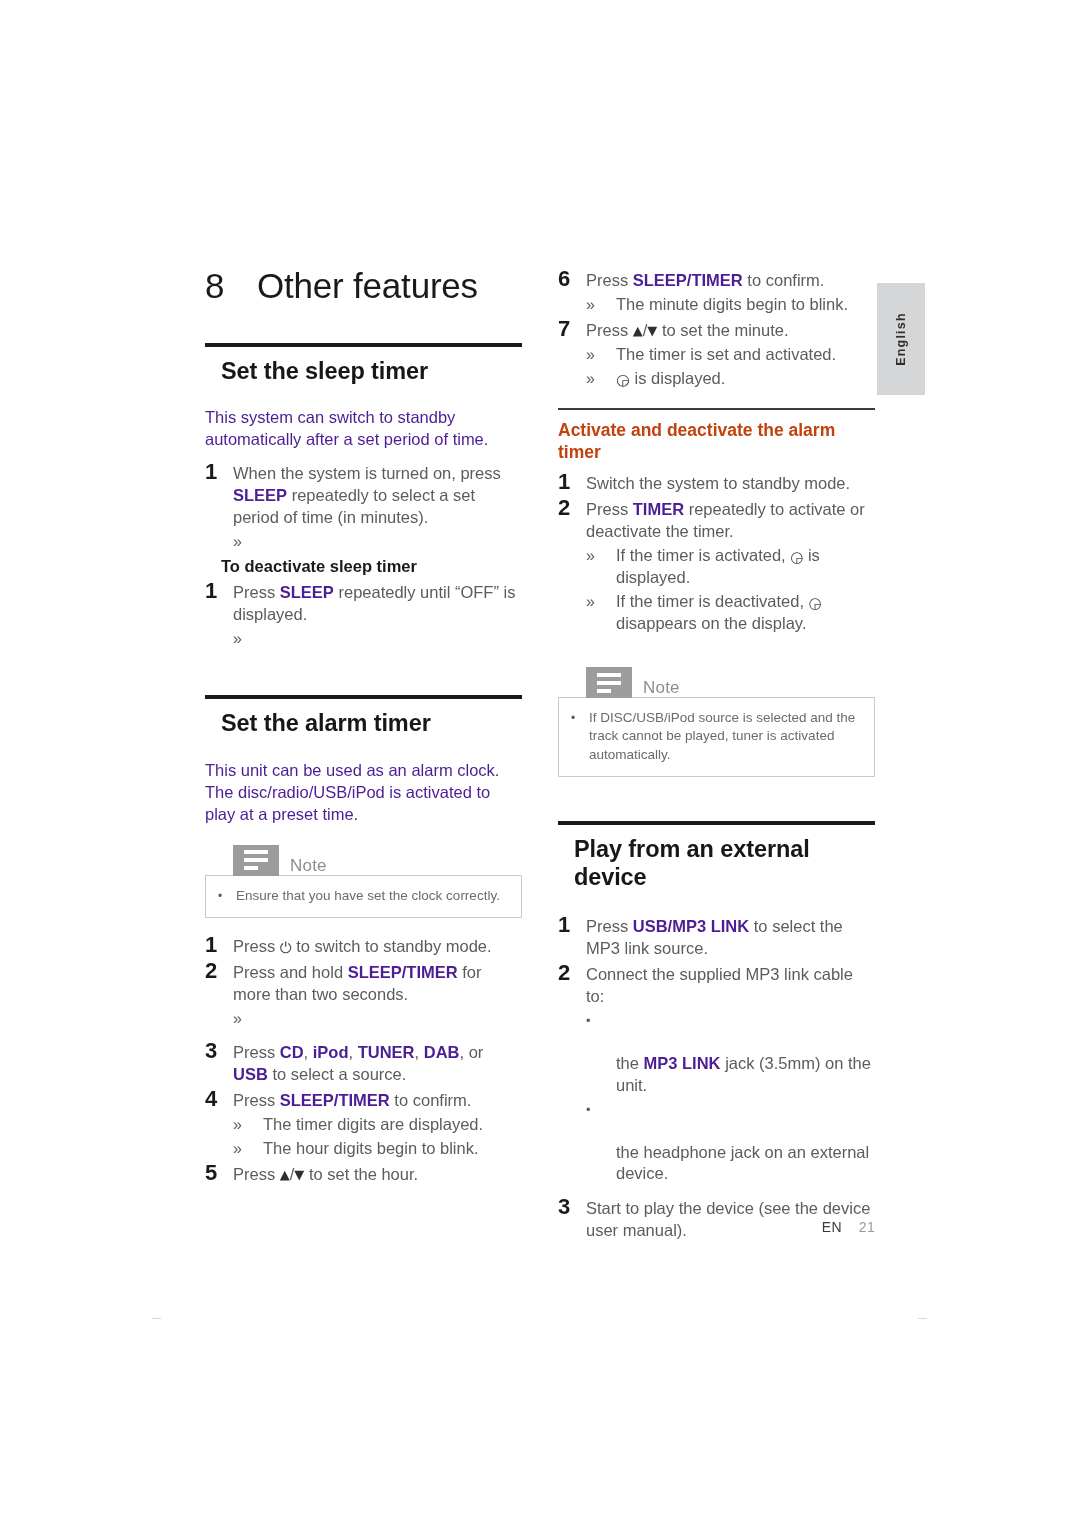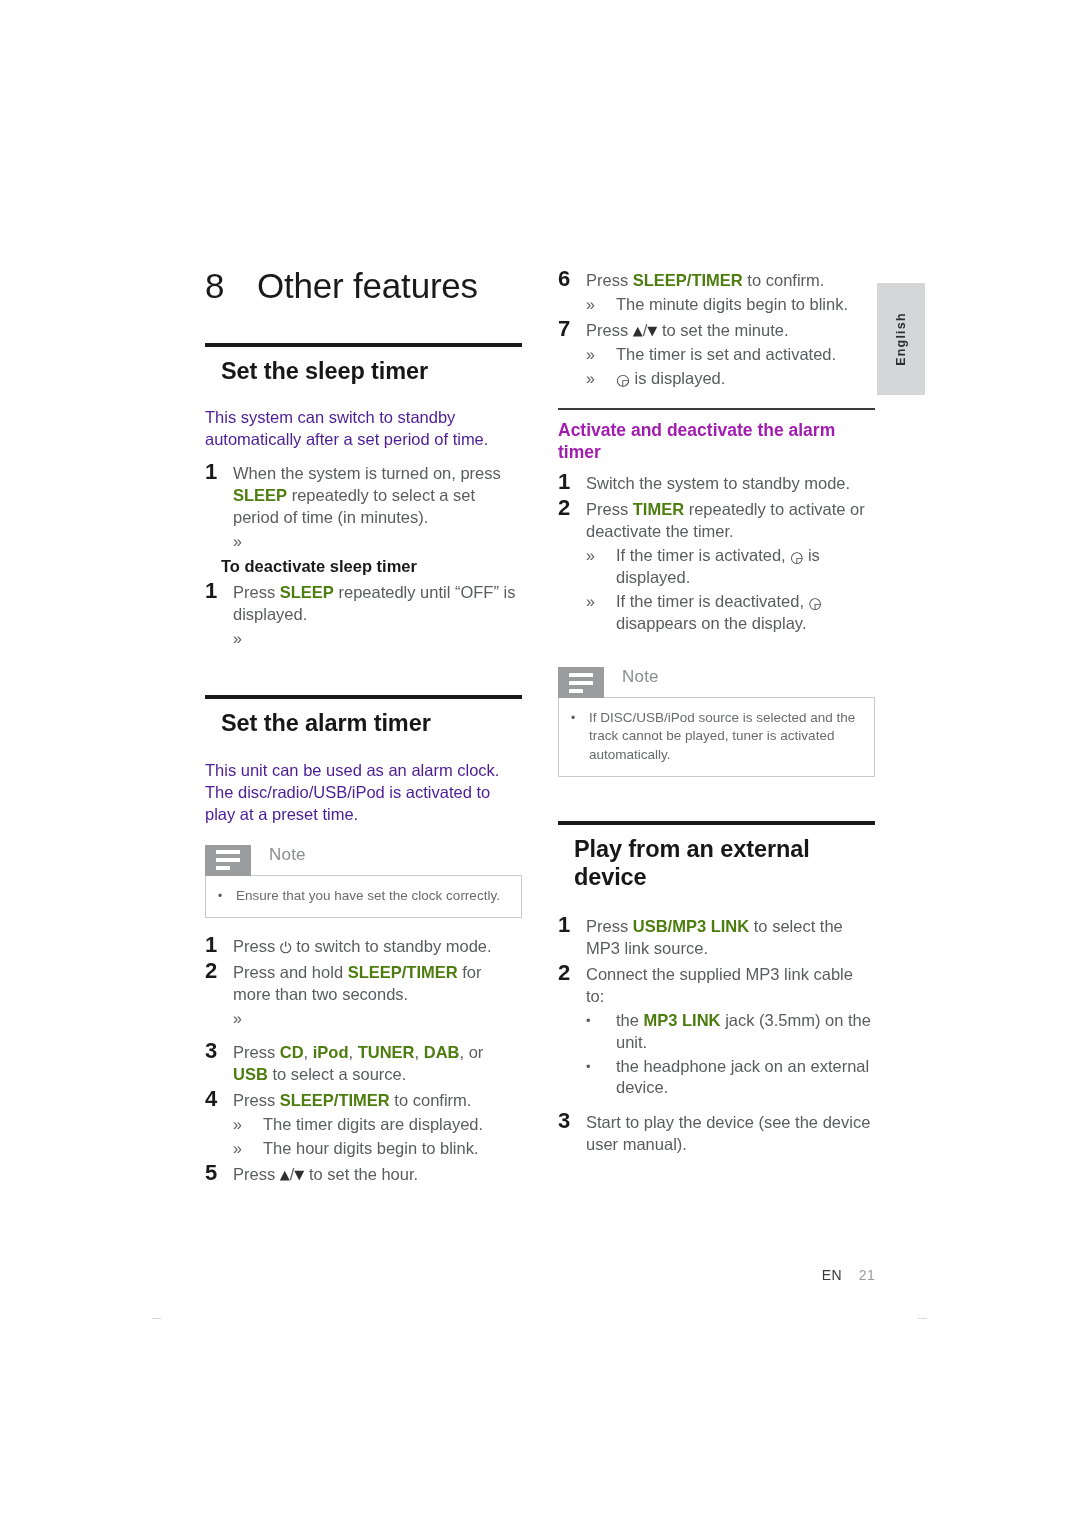--- a/index.html
+++ b/index.html
@@ -76,21 +76,21 @@
     font-size: 23.5px;
     font-weight: 700;
     color: #171717;
     margin: 0 0 22px 16px;
     letter-spacing: -0.1px;
     line-height: 1.18;
   }
   h3.subsection {
     font-size: 17.5px;
     font-weight: 700;
-    color: #a21caf;
+    color: #c2410c;
     margin: 0 0 8px 0;
     line-height: 1.25;
   }
   h4.inline-head {
     font-size: 16.5px;
     font-weight: 700;
     color: #1a1a1a;
     margin: 4px 0 2px 16px;
     line-height: 1.3;
   }
@@ -120,21 +120,21 @@
   }
   .step .sbody {
     flex: 1;
     font-size: 16.5px;
     line-height: 1.33;
     color: #5b5c5e;
     padding-top: 2px;
   }
   .step .sbody b,
   p.body b,
-  .sub-item b { color: #4d7c0f; font-weight: 700; }
+  .sub-item b { color: #4c1d95; font-weight: 700; }
 
   
   .result {
     display: flex;
     margin: 2px 0 0 0;
     font-size: 16.5px;
     line-height: 1.33;
     color: #5b5c5e;
   }
   .result .guil {
@@ -153,21 +153,21 @@
     line-height: 1.33;
     color: #5b5c5e;
   }
   .sub-item .dot {
     flex: 0 0 30px;
     width: 30px;
     text-align: left;
     font-size: 13px;
     padding-top: 2px;
   }
-  .sub-item .sitxt { flex: 1; }
+  .sub-item .sitxt { flex: 1; margin-top: 43px; }
 
   
   .gap-sm { height: 9px; }
   .gap-md { height: 16px; }
   .gap-lg { height: 30px; }
   .gap-xl { height: 44px; }
   .glyph-sleep {
     display: inline-block;
     font-weight: 700;
     color: #3a3a3a;
@@ -233,22 +233,23 @@
     height: 4px;
     background: #ffffff;
     border-radius: 0.5px;
   }
   .note-tab-row i:nth-child(1) { width: 24px; }
   .note-tab-row i:nth-child(2) { width: 24px; }
   .note-tab-row i:nth-child(3) { width: 14px; }
 
   .note-header {
     display: flex;
-    align-items: flex-start;
-    gap: 18px;
+    align-items: flex-end;
+    gap: 11px;
+    margin-left: 28px;
   }
   .note-label {
     font-size: 17px;
     color: #8d8e90;
     font-weight: 400;
     letter-spacing: 0.2px;
   }
   .note-body {
     border: 1px solid #c9cacb;
     margin-top: -1px;
@@ -289,21 +290,21 @@
     font-size: 12.5px;
     font-weight: 700;
     color: #2e2e2e;
     letter-spacing: 1.2px;
   }
 
   
   .footer {
     position: absolute;
     left: 558px;
-    top: 1267px;
+    top: 1219px;
     width: 317px;
     text-align: right;
     font-size: 14px;
   }
   .footer .en {
     color: #3a3a3a;
     font-weight: 400;
     letter-spacing: 0.3px;
   }
   .footer .pg {

